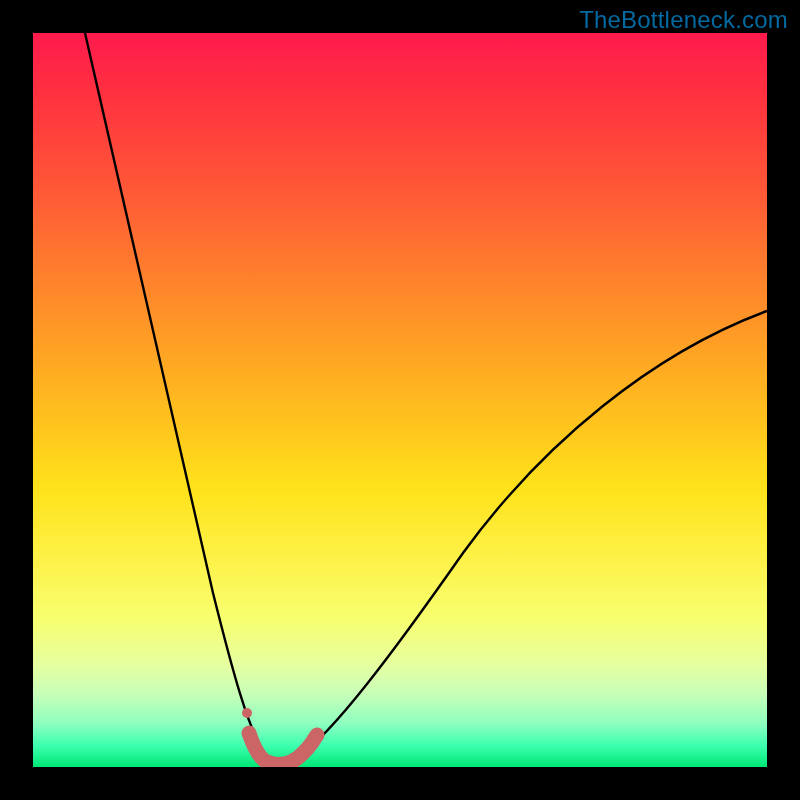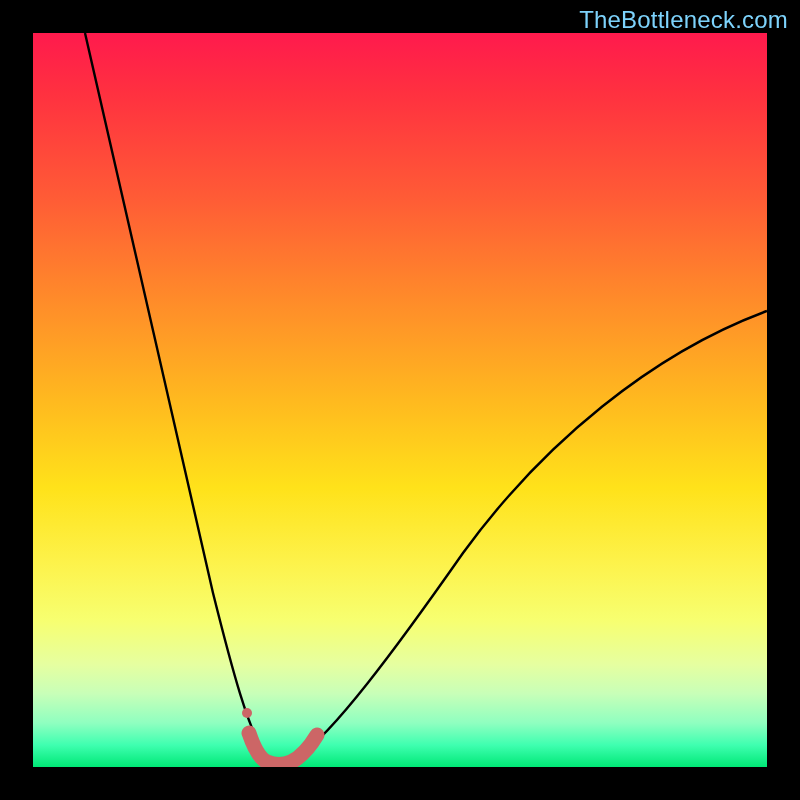--- a/index.html
+++ b/index.html
@@ -38,21 +38,21 @@
       #c8ffb8 90%,
       #8fffc0 94%,
       #3fffb0 97%,
       #00e876 100%
     );
   }
   .watermark {
     position: absolute;
     top: 6px;
     right: 12px;
-    color: #7dd3fc;
+    color: #0369a1;
     font-size: 24px;
     font-weight: 500;
     letter-spacing: 0.2px;
     user-select: none;
   }
   svg.curve {
     position: absolute;
     left: 0;
     top: 0;
   }

